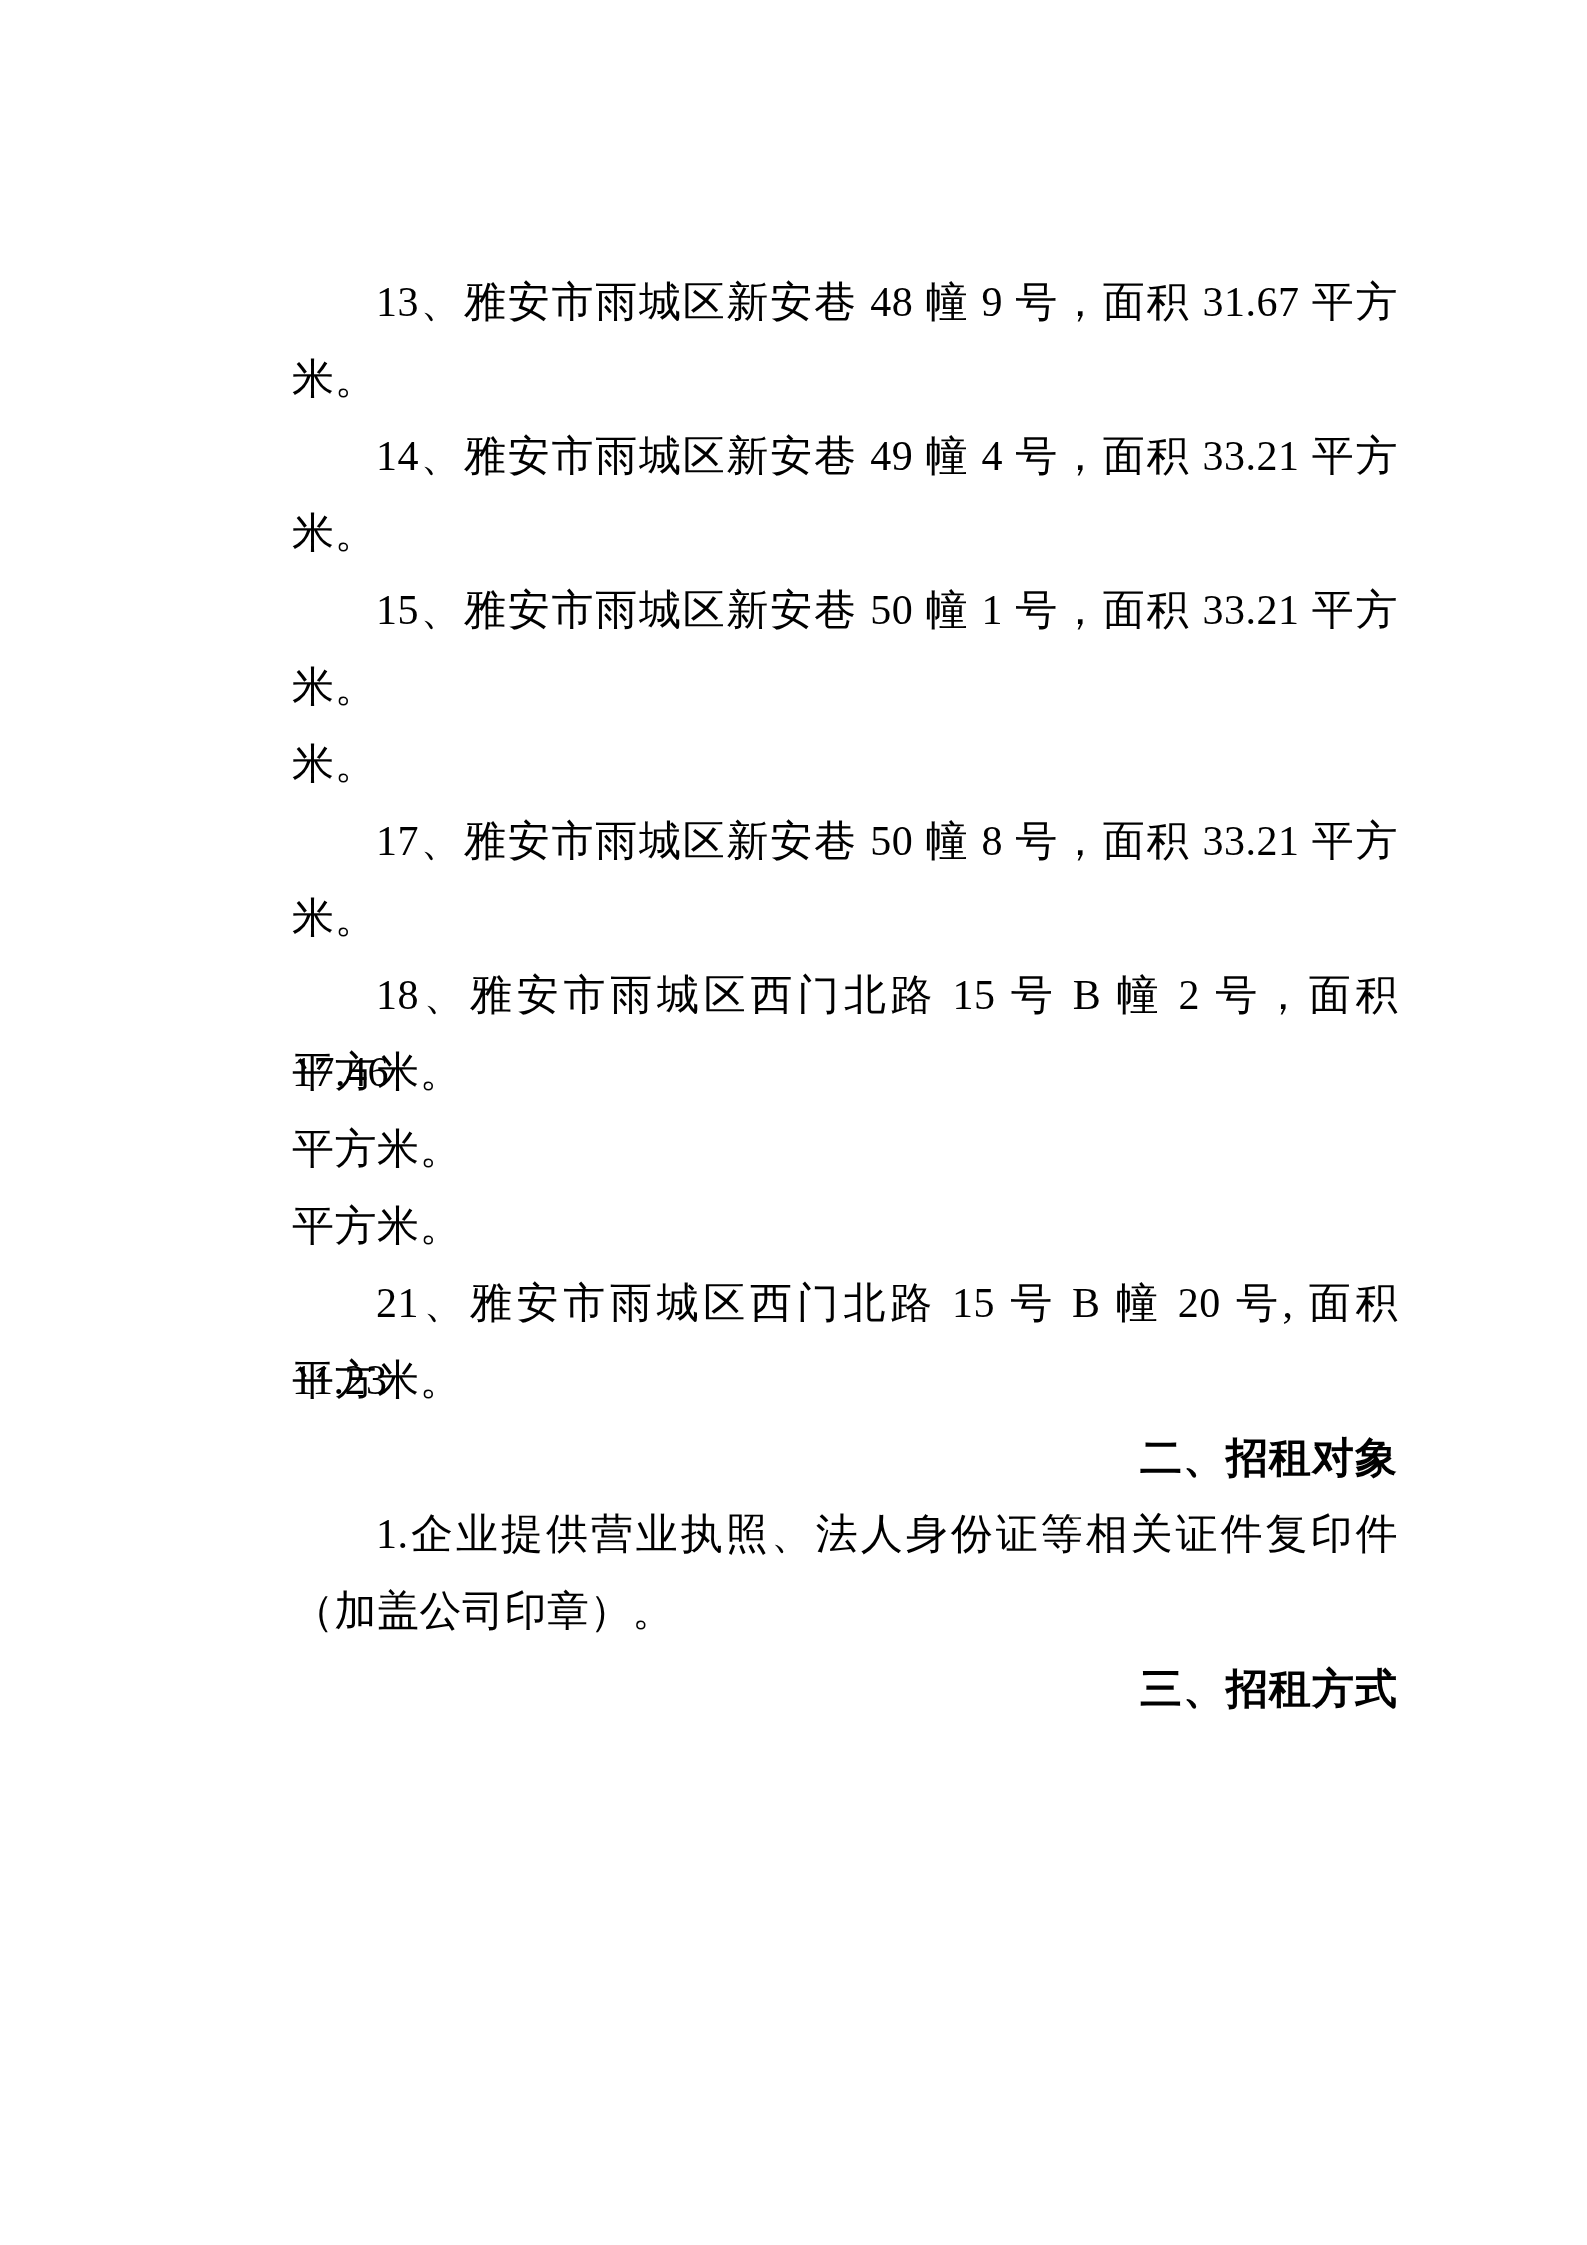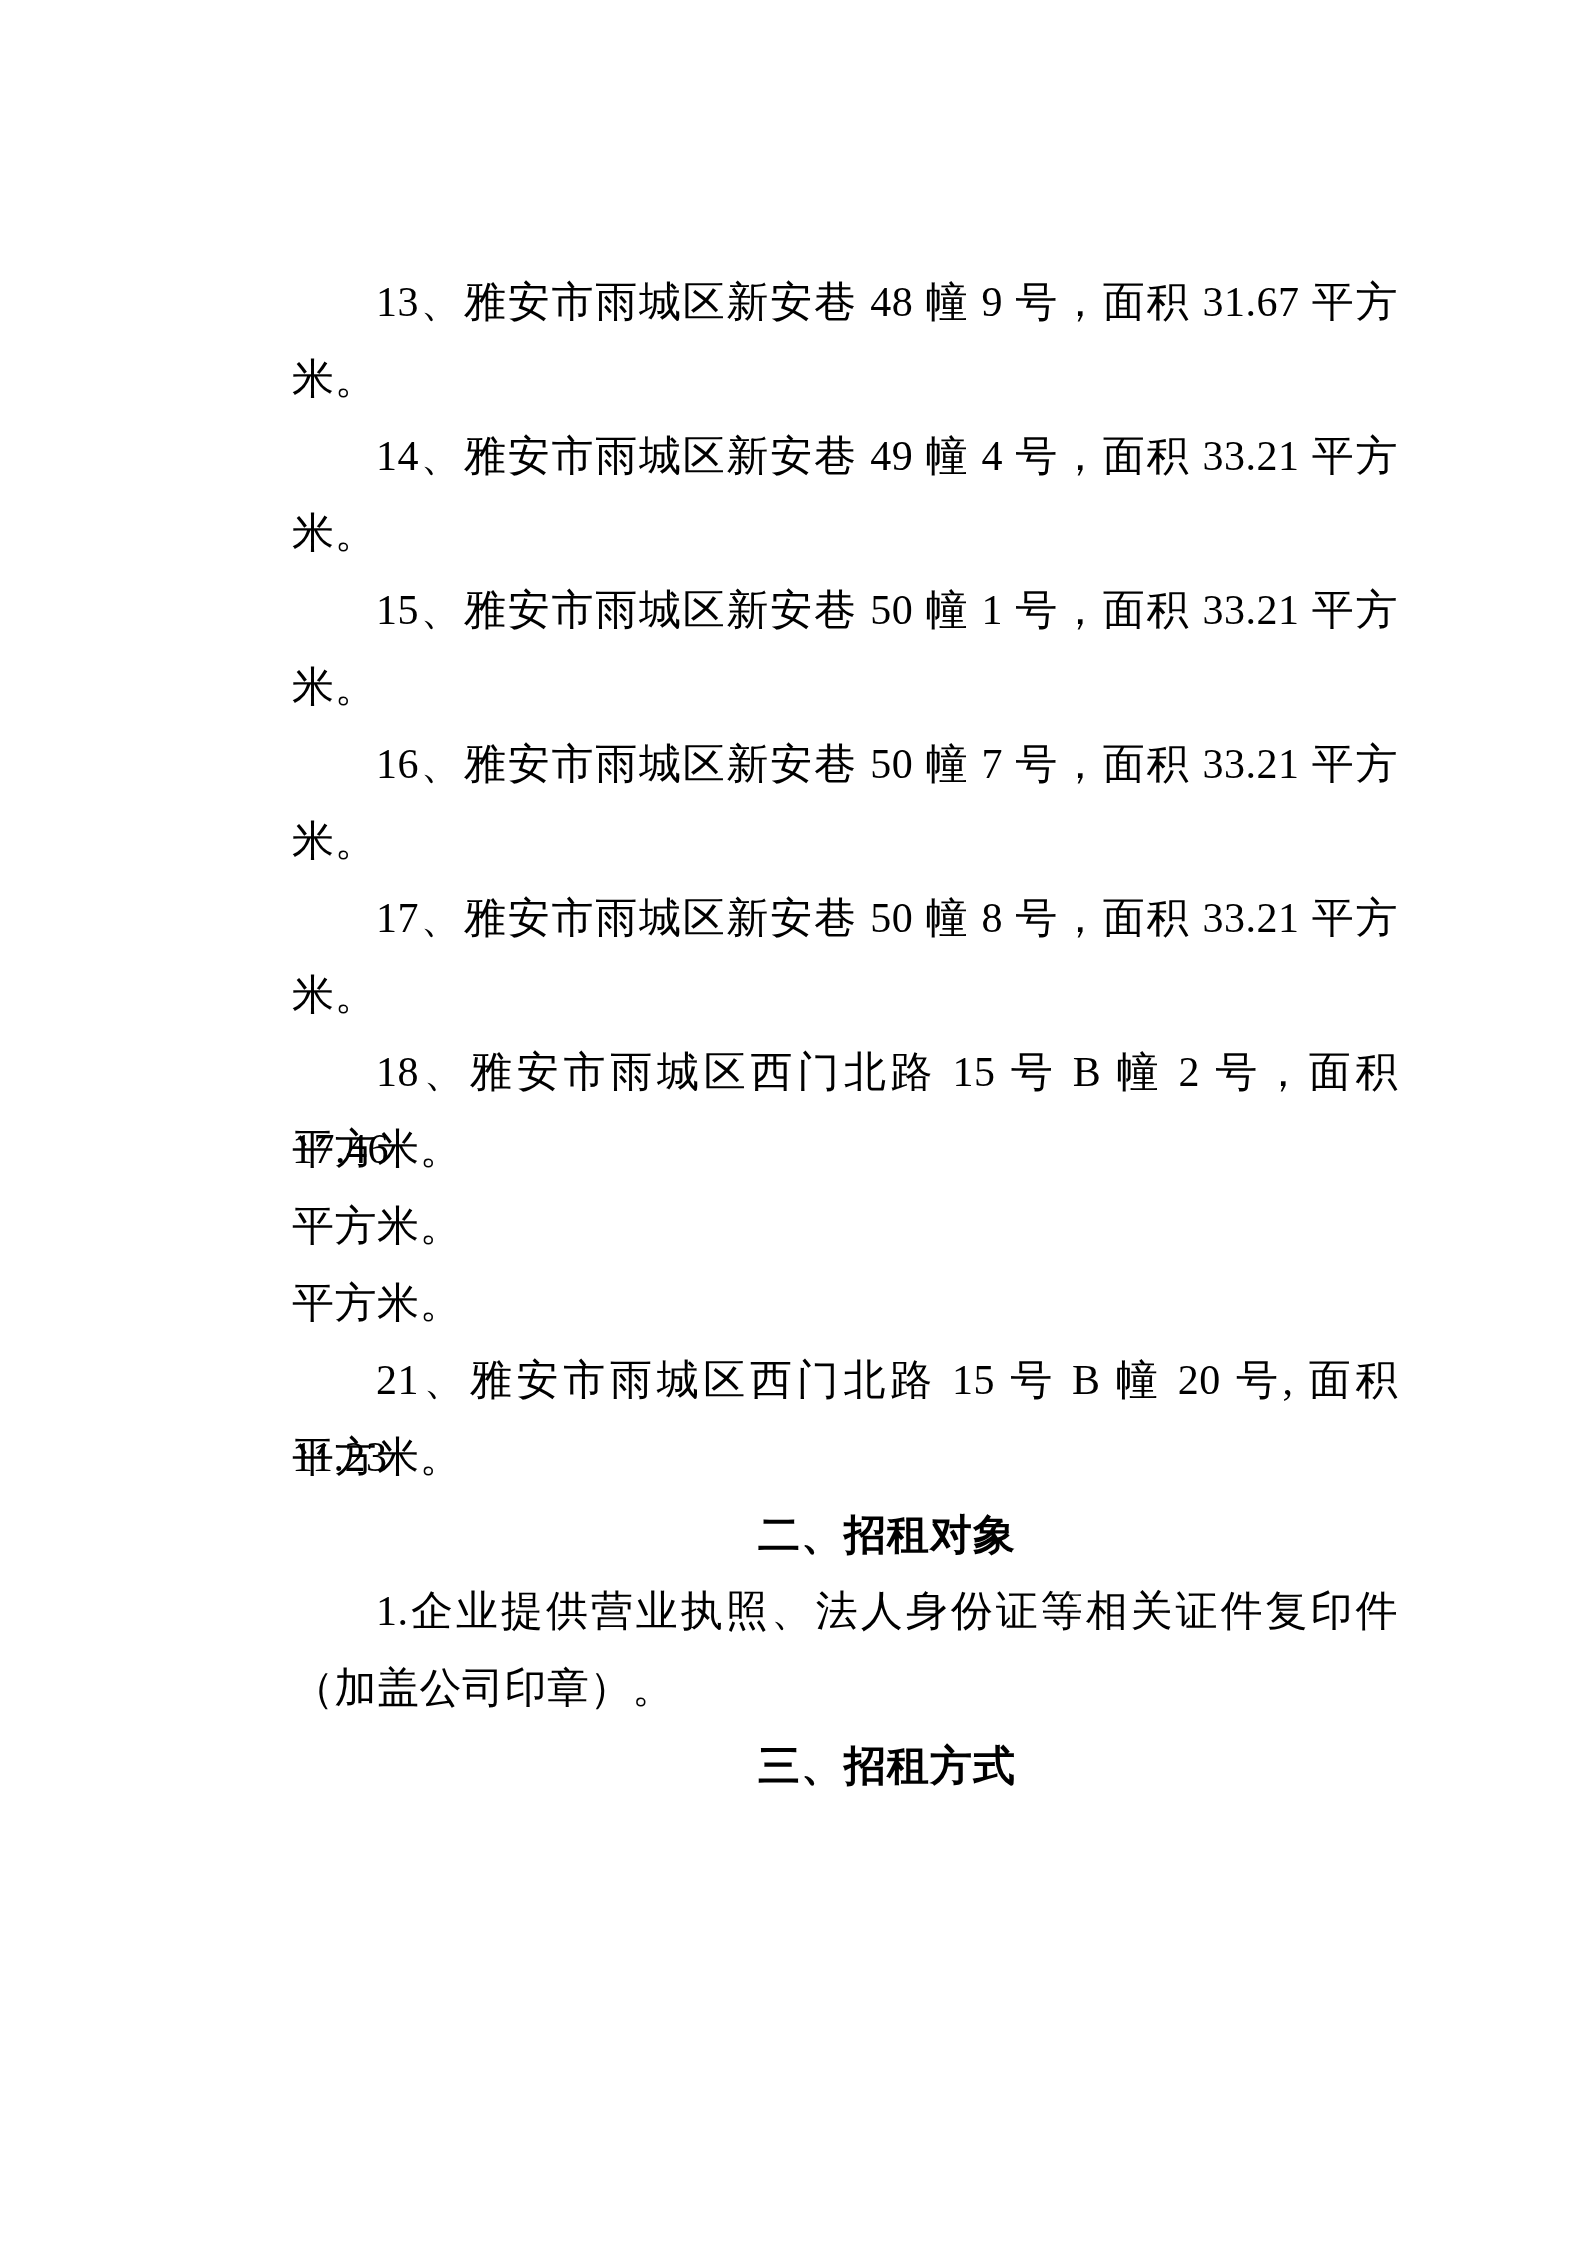--- a/index.html
+++ b/index.html
@@ -20,21 +20,21 @@
     position: absolute;
     left: 228px;
     top: 200px;
     width: 1170px;
   }
   .line {
     font-size: 42px;
     line-height: 77px;
     height: 77px;
     color: #000000;
-    text-align: center;
+    text-align: right;
     letter-spacing: 0.5px;
     white-space: normal;
   }
   
   .line.first {
     text-indent: 2em;
     text-align: justify;
     text-align-last: justify;
   }
   
@@ -59,21 +59,20 @@
 <body>
 
 <div class="page">
   <div class="content" id="doc-content">
       <div class="line first">13、雅安市雨城区新安巷 48 幢 9 号，面积 31.67 平方</div>
       <div class="line cont">米。</div>
       <div class="line first">14、雅安市雨城区新安巷 49 幢 4 号，面积 33.21 平方</div>
       <div class="line cont">米。</div>
       <div class="line first">15、雅安市雨城区新安巷 50 幢 1 号，面积 33.21 平方</div>
       <div class="line cont">米。</div>
-      <div class="line first">16、雅安市雨城区新安巷 50 幢 7 号，面积 33.21 平方</div>
       <div class="line cont">米。</div>
       <div class="line first">17、雅安市雨城区新安巷 50 幢 8 号，面积 33.21 平方</div>
       <div class="line cont">米。</div>
       <div class="line first">18、雅安市雨城区西门北路 15 号 B 幢 2 号，面积 17.46</div>
       <div class="line cont">平方米。</div>
       <div class="line cont">平方米。</div>
       <div class="line cont">平方米。</div>
       <div class="line first">21、雅安市雨城区西门北路 15 号 B 幢 20 号, 面积 11.23</div>
       <div class="line cont">平方米。</div>
       <div class="line heading">二、招租对象</div>

